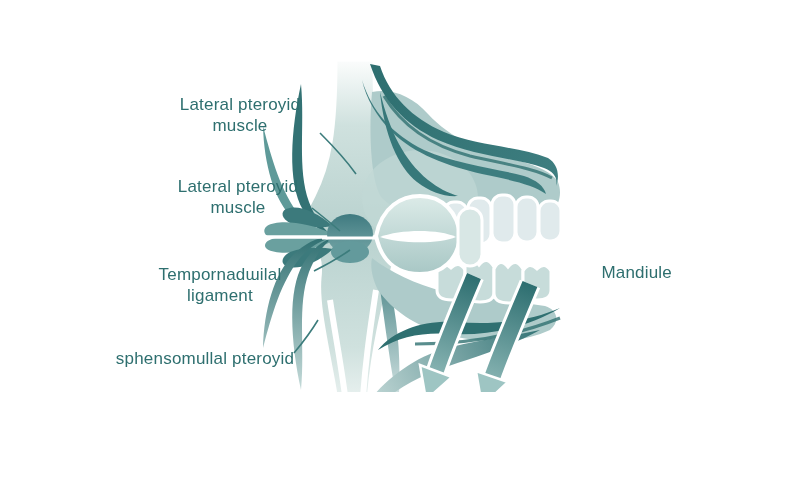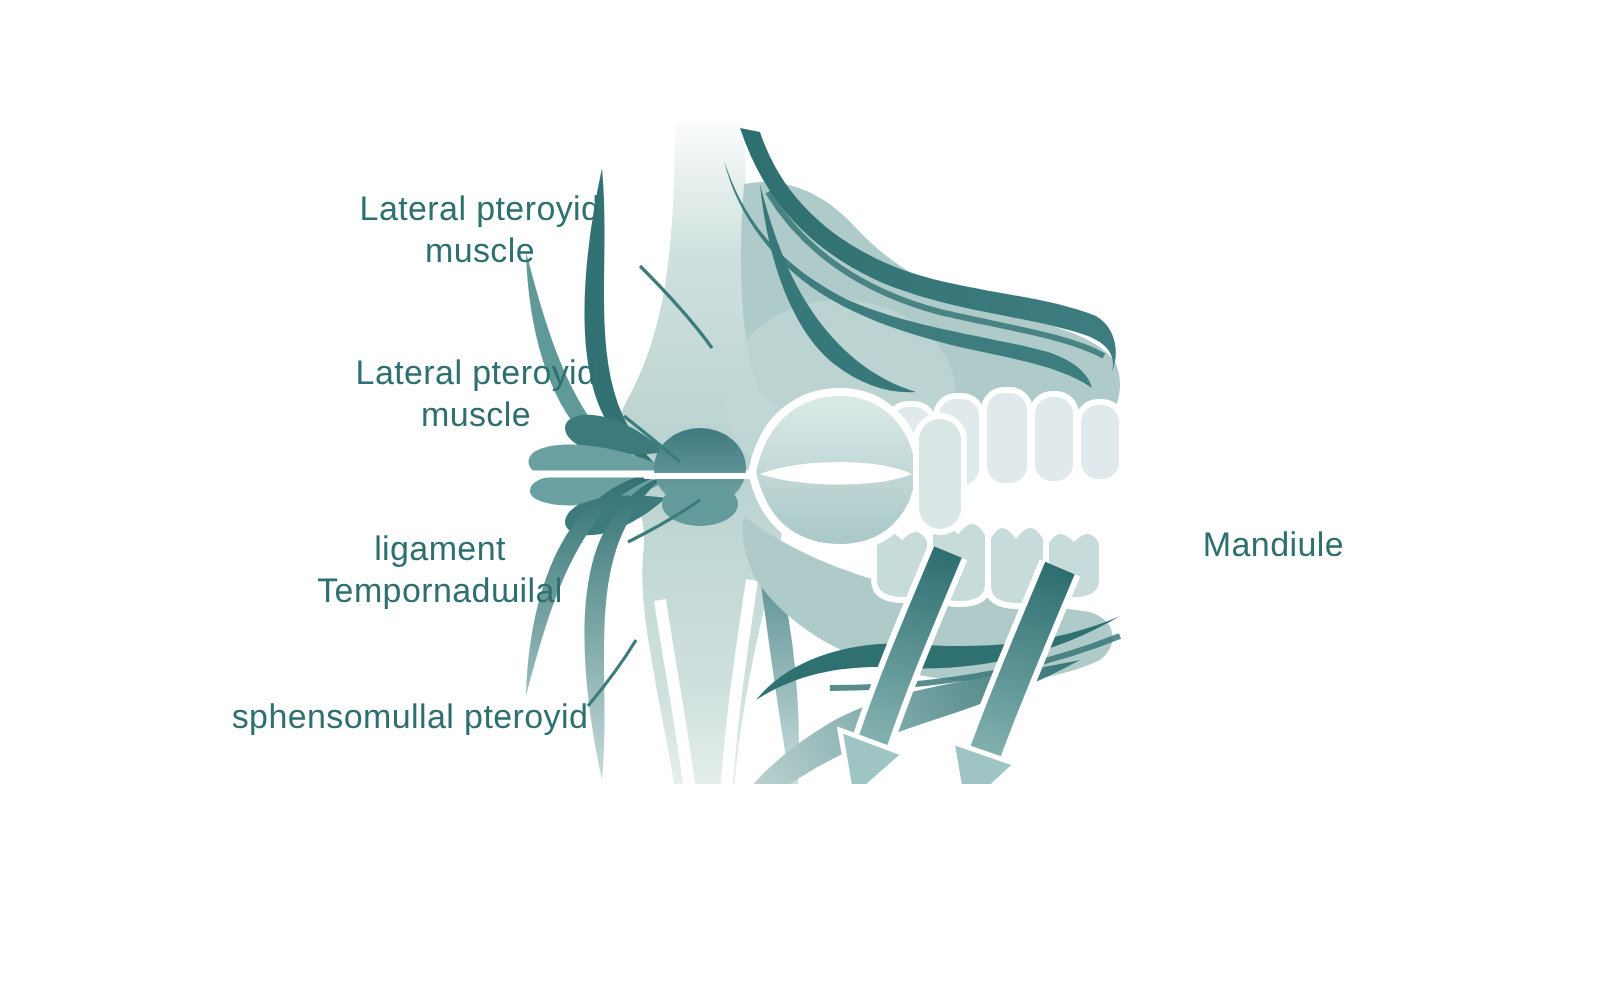--- a/index.html
+++ b/index.html
@@ -182,22 +182,22 @@
   <span>Lateral pteroyid</span>
   <span>muscle</span>
 </div>
 
 <div class="lbl" style="left:138px;top:176px;width:200px;">
   <span>Lateral pteroyid</span>
   <span>muscle</span>
 </div>
 
 <div class="lbl" style="left:120px;top:264px;width:200px;">
+  <span>Tempornadɯilal</span>
   <span>ligament</span>
-  <span>Tempornadɯilal</span>
 </div>
 
 <div class="lbl" style="left:105px;top:348px;width:200px;">
   <span>sphensomullal pteroyid</span>
 </div>
 
 <div class="lbl lbl-mandible" style="left:552px;top:262px;width:120px;">
   <span>Mandiule</span>
 </div>
 

